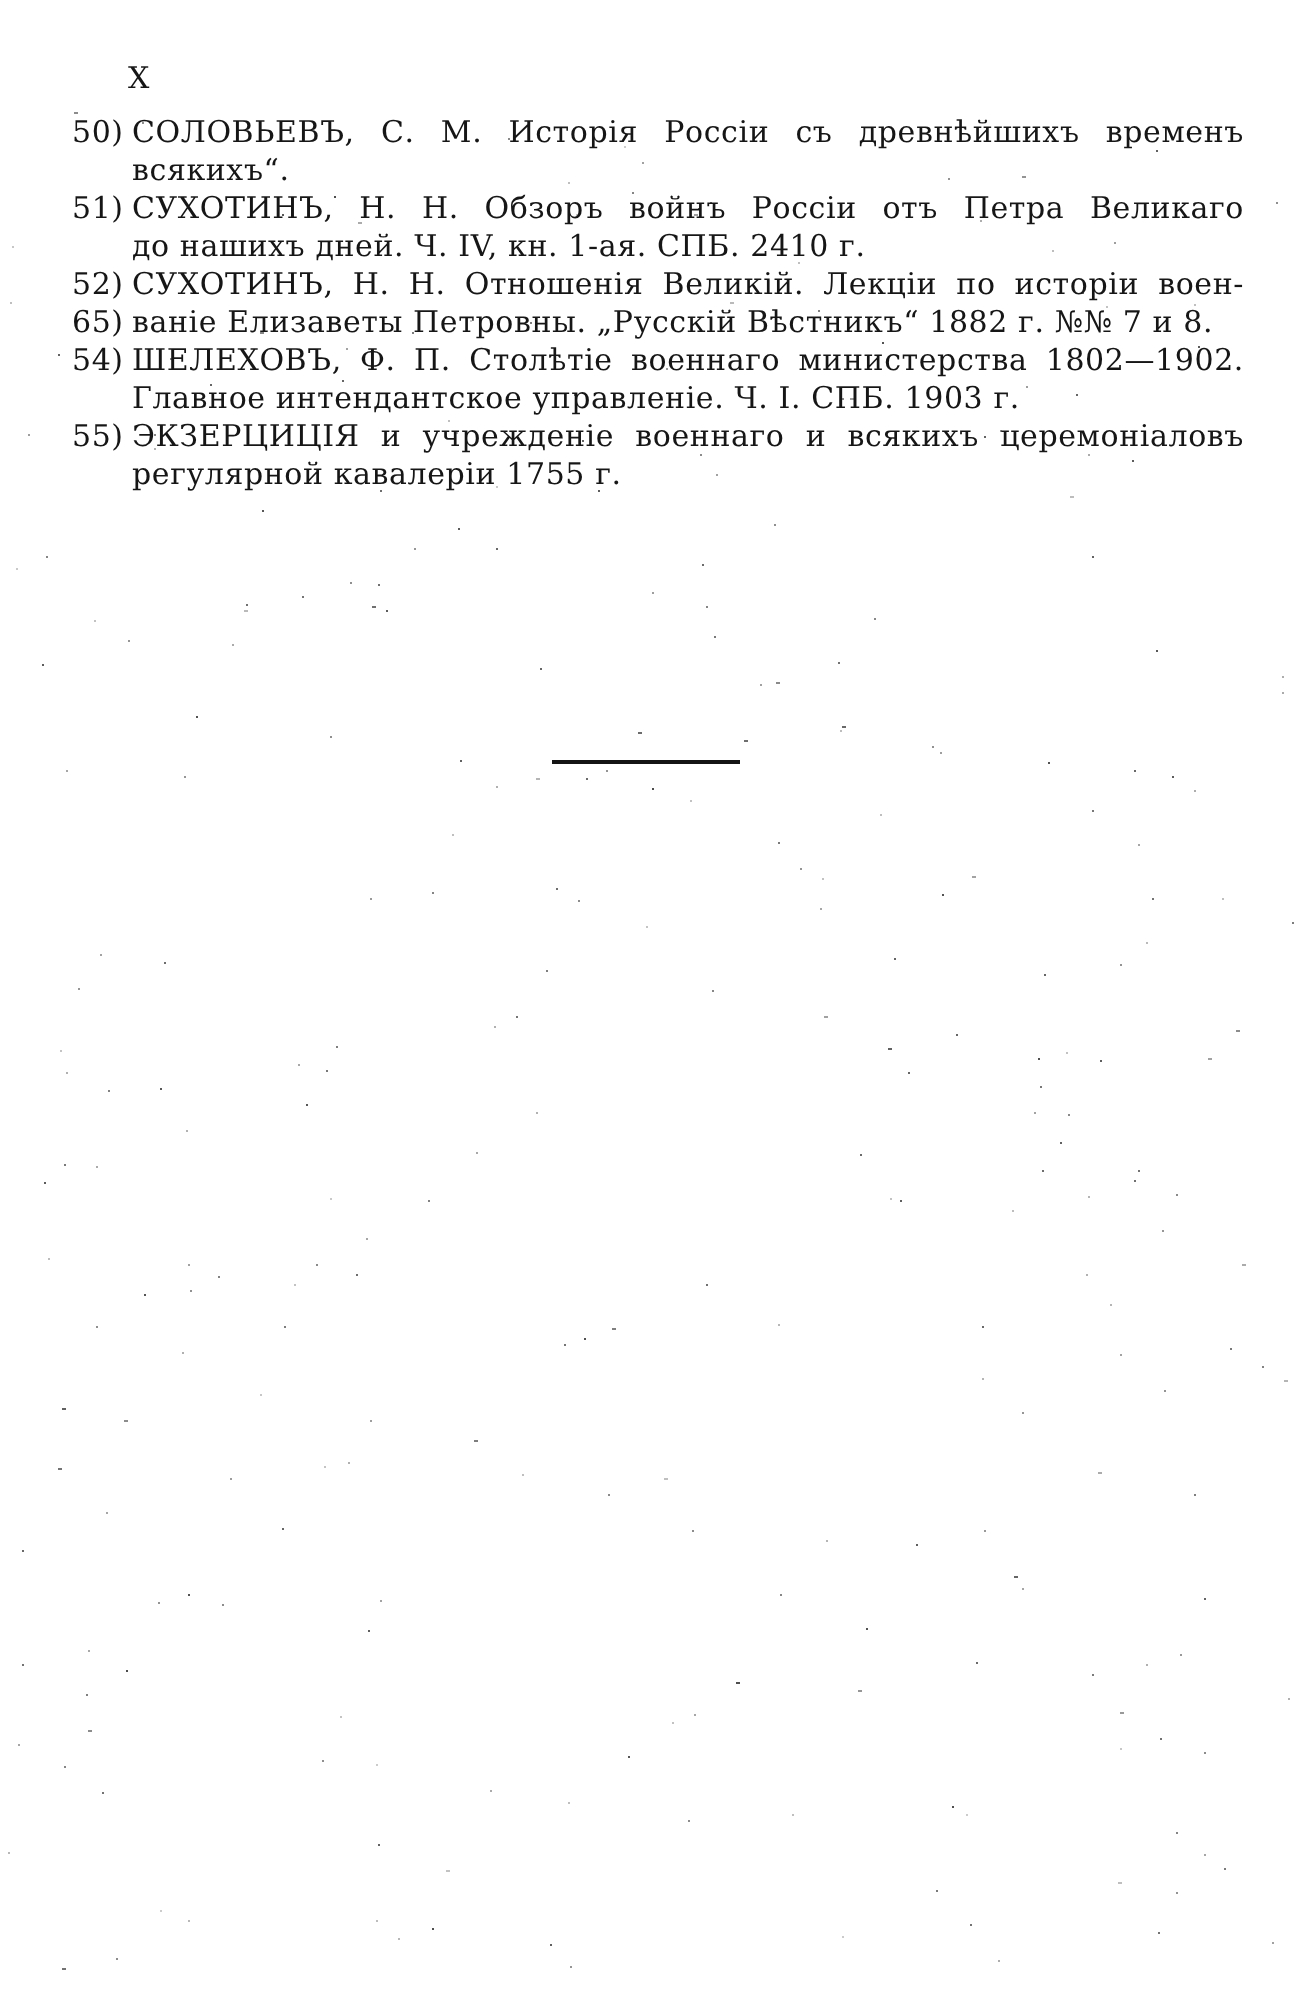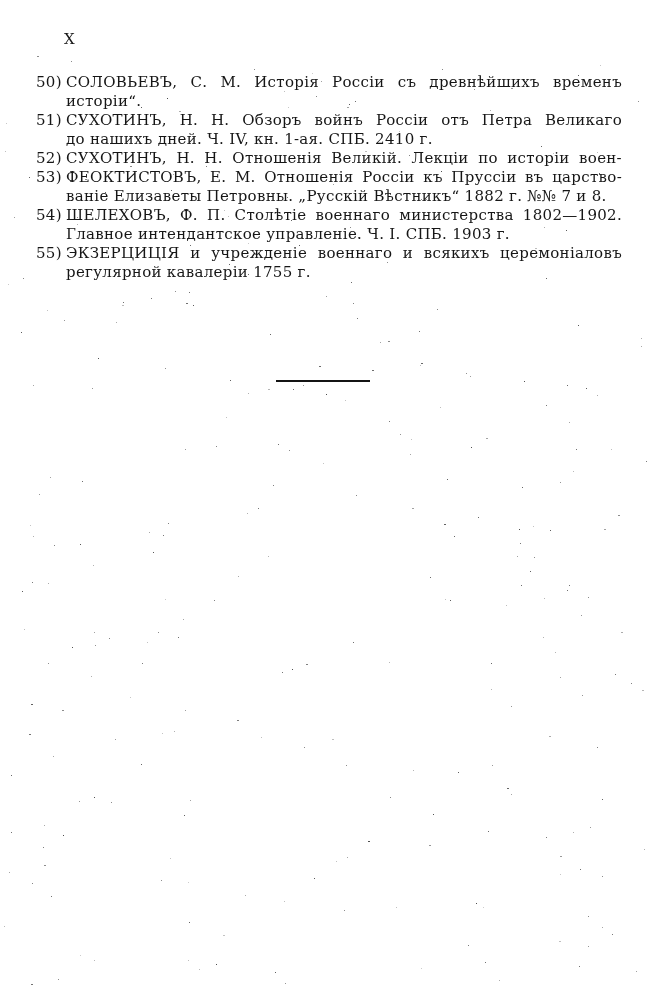--- a/index.html
+++ b/index.html
@@ -20,21 +20,21 @@
     position: absolute;
     left: 64px;
     top: 30px;
     font-size: 15px;
     letter-spacing: 1px;
     z-index: 2;
   }
   .bib-list {
     position: absolute;
     left: 0;
-    top: 73px;
+    top: 57px;
     width: 650px;
     z-index: 2;
   }
   .entry {
     position: relative;
     padding-left: 66px;
     padding-right: 28px;
     font-size: 15px;
     letter-spacing: 0.3px;
   }
@@ -78,34 +78,33 @@
 </head>
 <body>
 
 <div class="page">
   <div class="page-number">X</div>
 
   <div class="bib-list" id="bib-list">
       <div class="entry">
         <span class="num">50)</span>
         <div class="line jl">СОЛОВЬЕВЪ, С. М. Исторія Россіи съ древнѣйшихъ временъ</div>
-        <div class="line">исторіи“.</div>
+        <div class="line">всякихъ“.</div>
       </div>
       <div class="entry">
         <span class="num">51)</span>
         <div class="line jl">СУХОТИНЪ, Н. Н. Обзоръ войнъ Россіи отъ Петра Великаго</div>
         <div class="line">до нашихъ дней. Ч. IV, кн. 1-ая. СПБ. 2410 г.</div>
       </div>
       <div class="entry">
         <span class="num">52)</span>
         <div class="line jl">СУХОТИНЪ, Н. Н. Отношенія Великій. Лекціи по исторіи воен-</div>
       </div>
       <div class="entry">
-        <span class="num">53)</span>
-        <div class="line jl">ФЕОКТИСТОВЪ, Е. М. Отношенія Россіи къ Пруссіи въ царство-</div>
+        <span class="num">65)</span>
         <div class="line">ваніе Елизаветы Петровны. „Русскій Вѣстникъ“ 1882 г. №№ 7 и 8.</div>
       </div>
       <div class="entry">
         <span class="num">54)</span>
         <div class="line jl">ШЕЛЕХОВЪ, Ф. П. Столѣтіе военнаго министерства 1802—1902.</div>
         <div class="line">Главное интендантское управленіе. Ч. I. СПБ. 1903 г.</div>
       </div>
       <div class="entry">
         <span class="num">55)</span>
         <div class="line jl">ЭКЗЕРЦИЦІЯ и учрежденіе военнаго и всякихъ церемоніаловъ</div>

